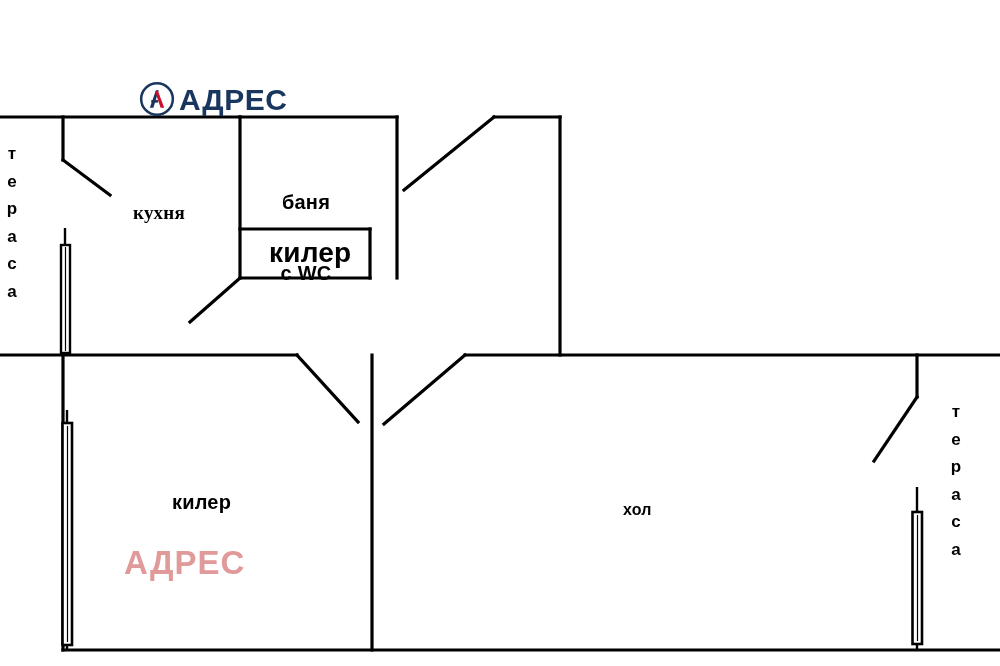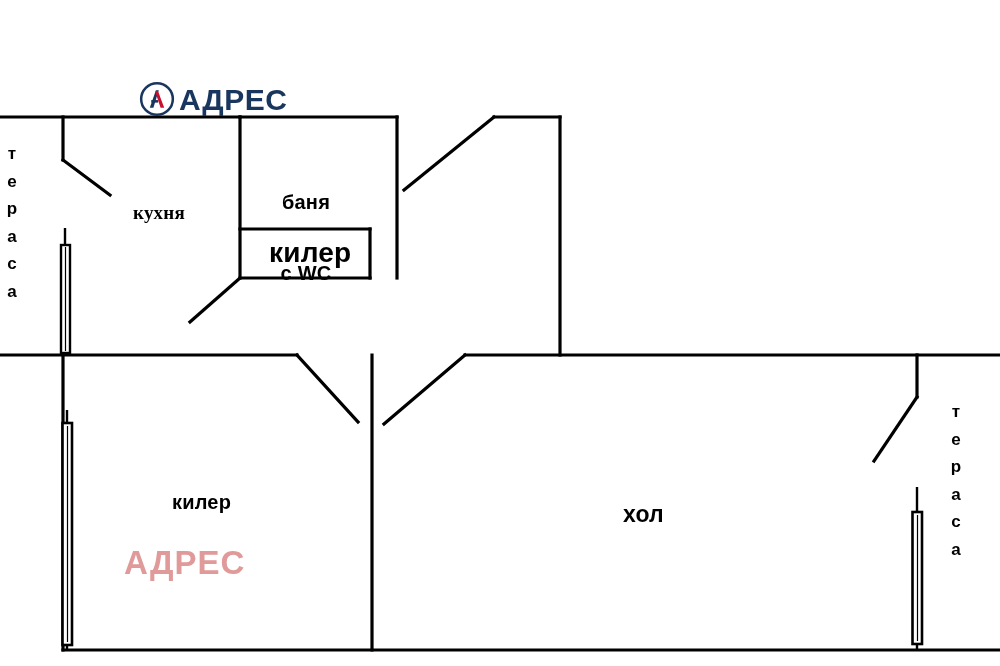--- a/index.html
+++ b/index.html
@@ -183,21 +183,21 @@
 
     <div class="room-label center" style="left:258px; top:144px; width:96px; font-size:20px;">
       <div>баня</div>
       <div>с WC</div>
     </div>
 
     <div class="room-label" style="left:269px; top:236px; font-size:28px;">килер</div>
 
     <div class="room-label" style="left:172px; top:491px; font-size:20px;">килер</div>
 
-    <div class="room-label" style="left:623px; top:501px; font-size:23px;">хол</div>
+    <div class="room-label" style="left:623px; top:501px; font-size:16px;">хол</div>
 
     <div class="vert-label" style="left:946px; top:398px;">
       <span>т</span>
       <span>е</span>
       <span>р</span>
       <span>а</span>
       <span>с</span>
       <span>а</span>
     </div>
 

